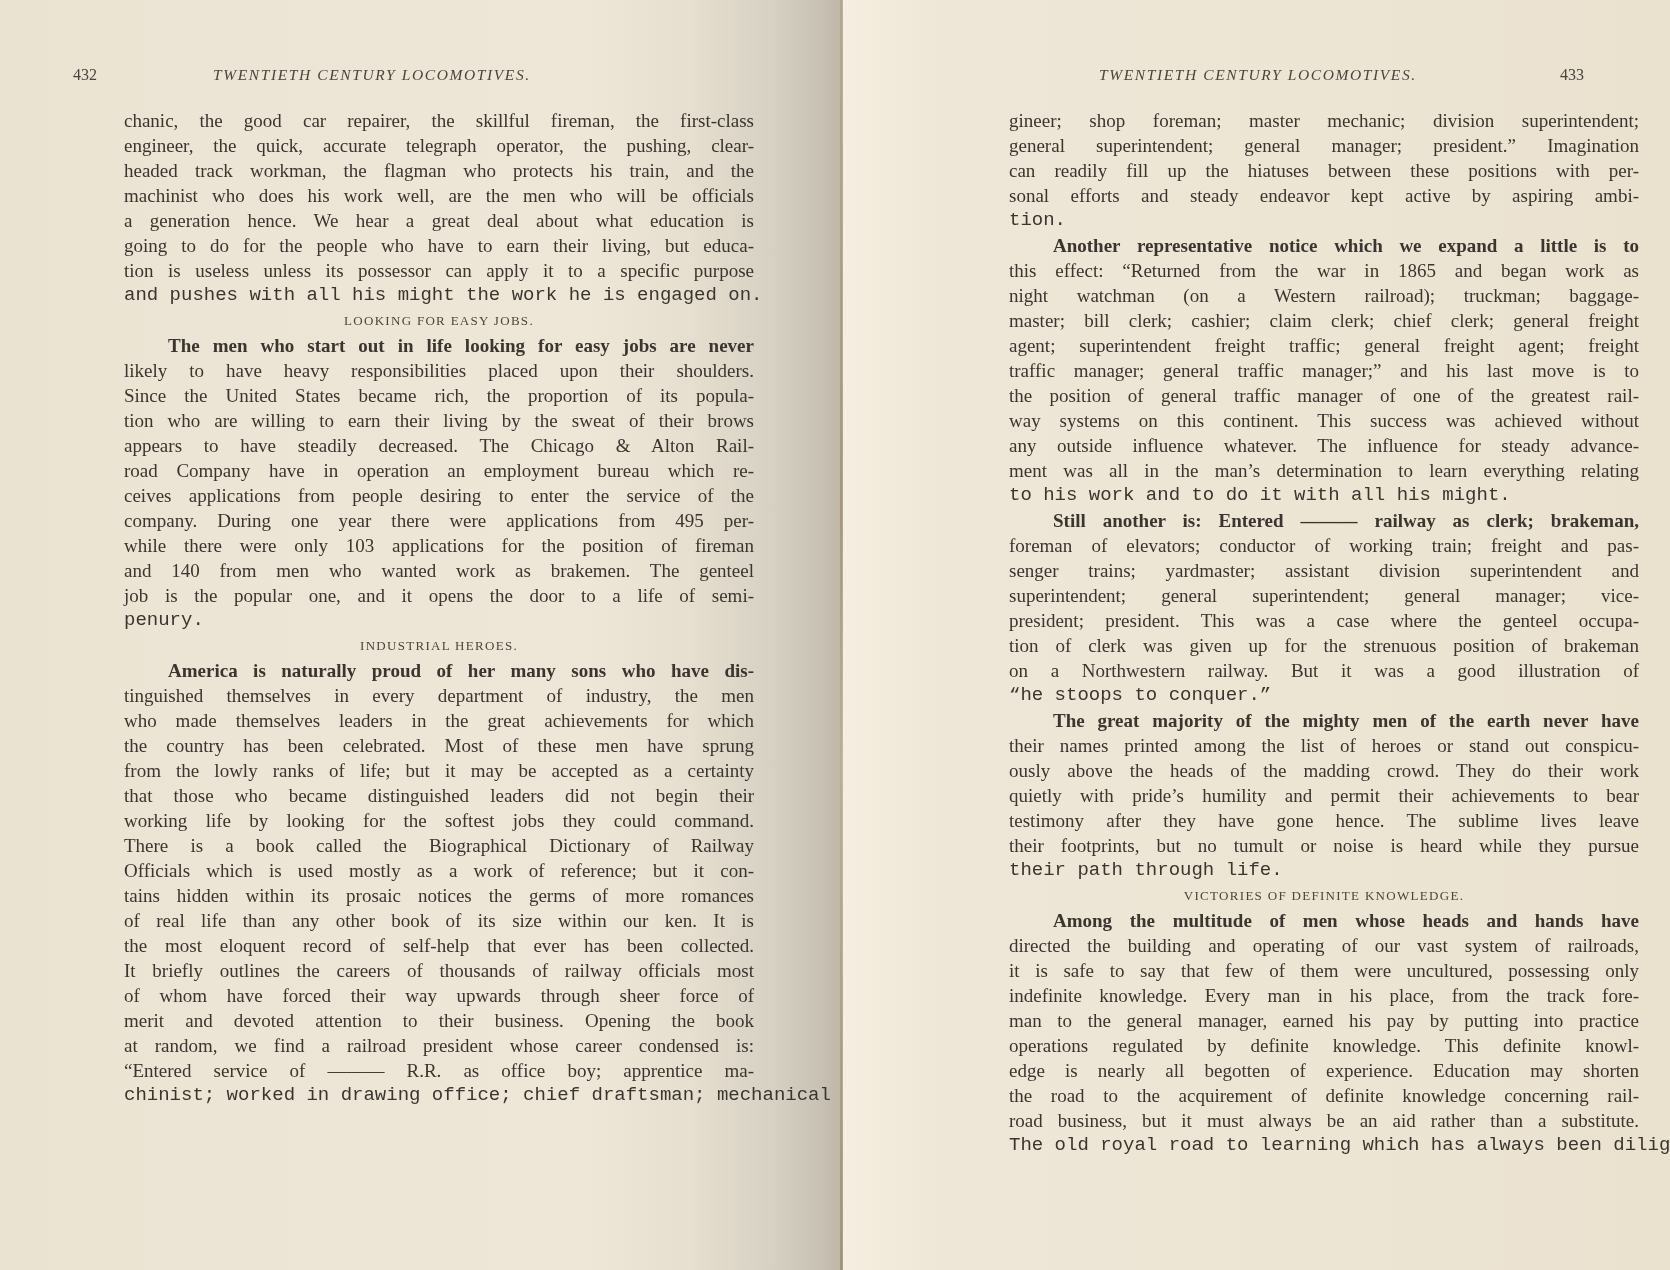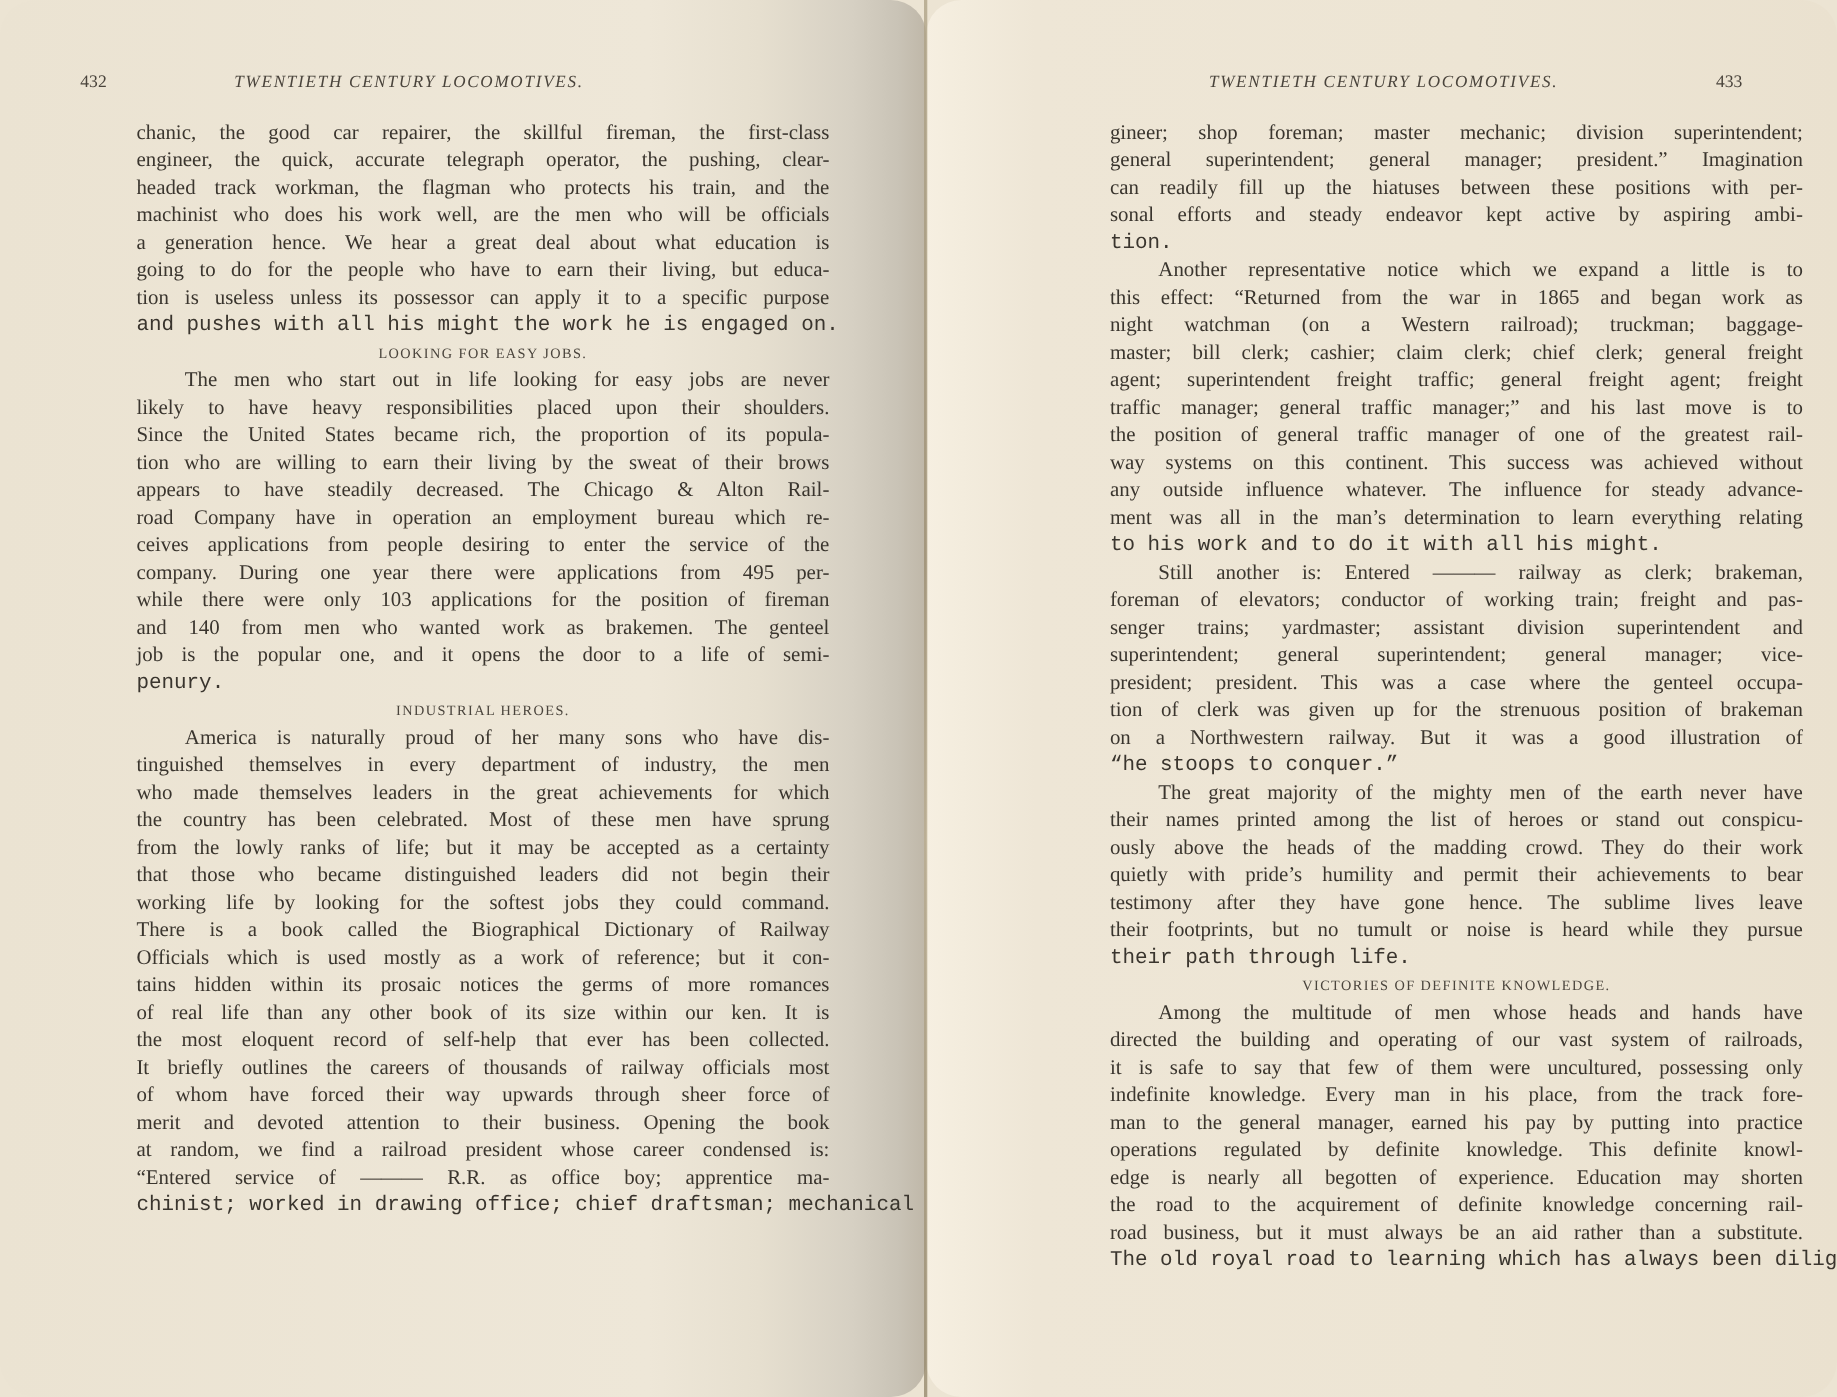--- a/index.html
+++ b/index.html
@@ -3,21 +3,21 @@
 <meta charset="utf-8">
 <style>
   html, body { margin:0; padding:0; }
   body {
     width:1670px; height:1270px; overflow:hidden; position:relative;
     background:#ece4d3;
     font-family:"Liberation Serif","DejaVu Serif",serif;
     color:#3b3630;
   }
   .spread { position:absolute; inset:0; }
-  .page { position:absolute; top:0; height:1270px;border-radius:32px; }
+  .page { position:absolute; top:0; height:1270px; }
   .page-left {
     left:0; width:842px;
     background: linear-gradient(to right,#ebe3d2 0%,#eee7d8 70%,#e6dfcf 82%,#d6d0c3 92%,#c9c3b6 97%,#bfb7a8 100%);
   }
   .page-right {
     left:842px; width:828px;
     background: linear-gradient(to right,#f6efe1 0%,#f3ecdd 4%,#eee6d6 12%,#ede5d4 60%,#eae1cf 100%);
   }
   .gutter-line {
     position:absolute; left:840px; top:0; width:3px; height:1270px;
@@ -28,21 +28,21 @@
     position:absolute; top:66px;
     font-size:15.5px; letter-spacing:1.6px; color:#4a443c;font-style:italic;
   }
   .folio { position:absolute; top:66px; font-size:16px; color:#4a443c; }
   .text-block {
     position:absolute; font-size:19px; line-height:25px;
     text-align:justify; color:#3a352e;margin-left:47px;
   }
   .line { display:block; white-space:nowrap; text-align:justify; text-align-last:justify; height:25px; }
   .line.last { text-align-last:left;font-family:Liberation Mono, monospace; }
-  .line.indent { padding-left:44px; }
+  .line.indent { padding-left:44px;font-weight:bold; }
   .section-head {
     display:block; text-align:center; font-size:13px; letter-spacing:1.3px;
     color:#4a443c; height:25px; line-height:25px;
   }
 </style>
 </head>
 <body>
 
 <div class="spread">
   <div class="page page-left">

